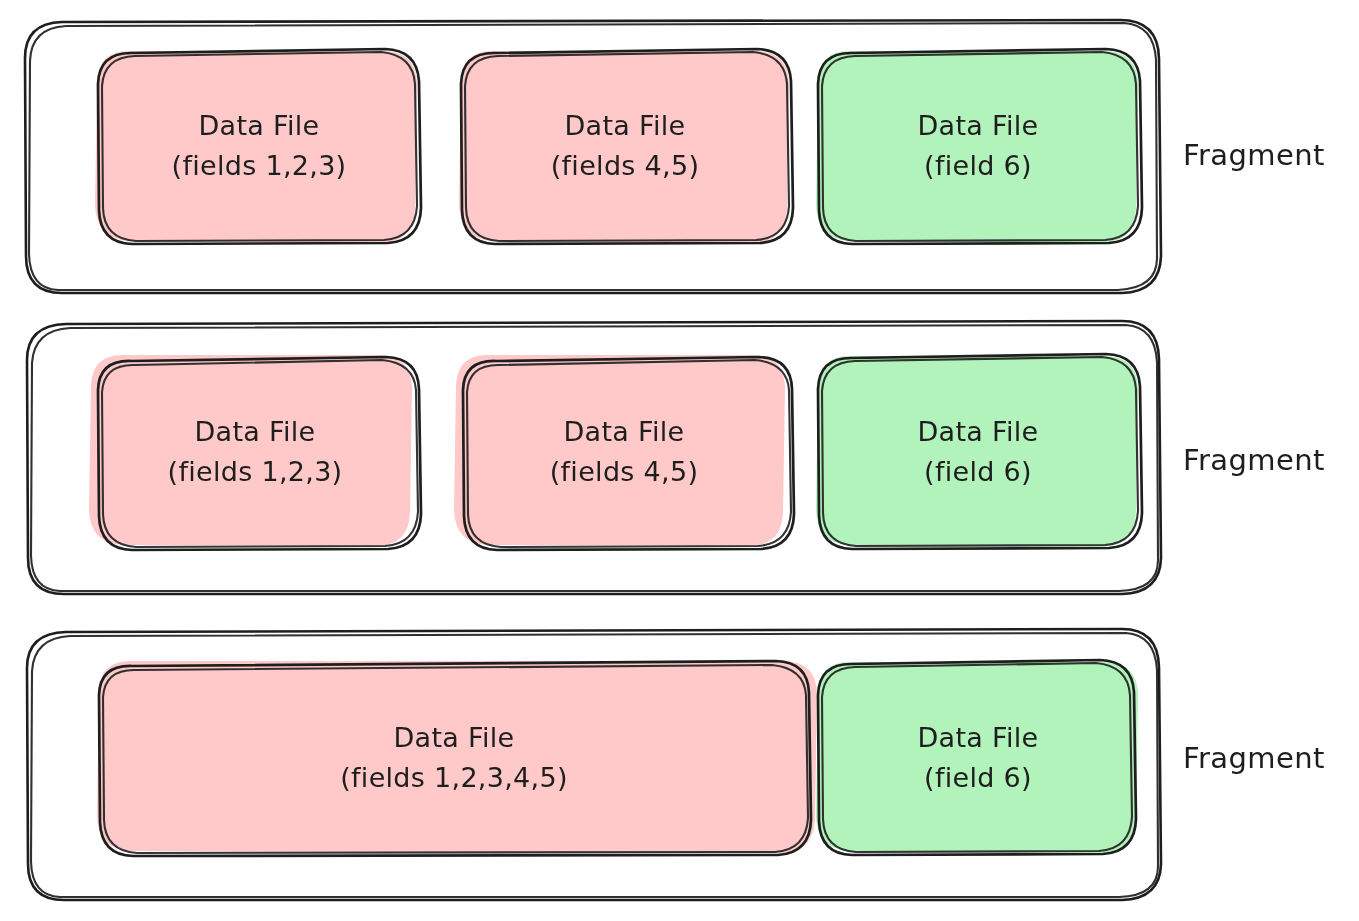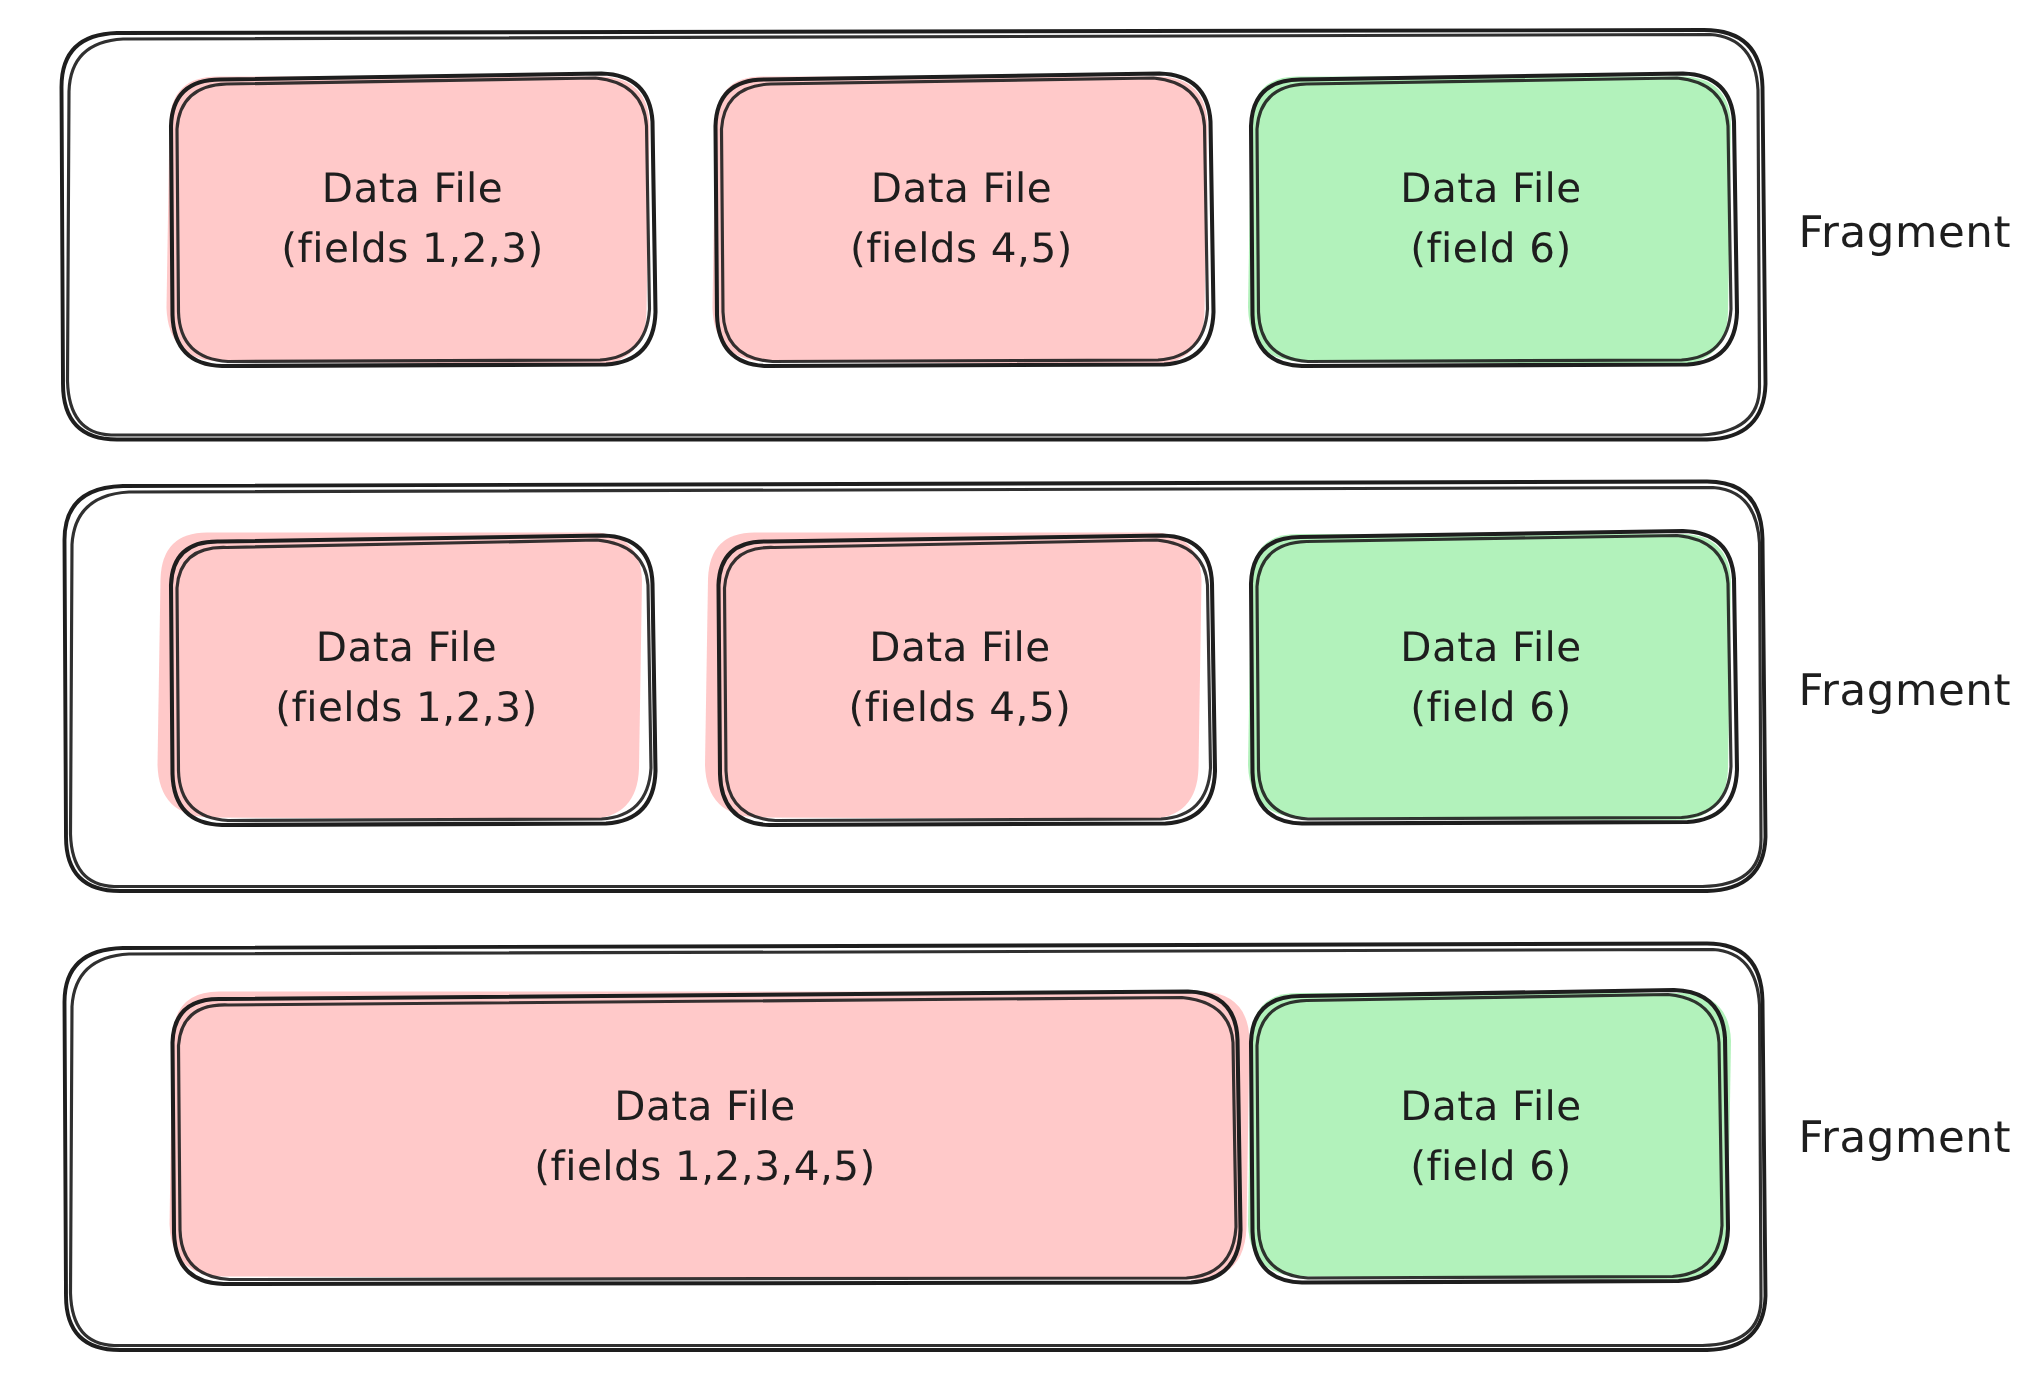--- a/index.html
+++ b/index.html
@@ -10,21 +10,21 @@
   }
   body {
     width: 1359px;
     height: 921px;
     font-family: "DejaVu Sans", sans-serif;
     overflow: hidden;
     position: relative;
   }
   #diagram-root {
     position: absolute;
-    left: 16px; top: 0;
+    left: 0; top: 0;
     width: 1297px;
     height: 921px;
   }
   svg.sketch-canvas {
     display: block;
     width: 1359px;
     height: 921px;
   }
   .box-label {
     font-family: "DejaVu Sans", sans-serif;

